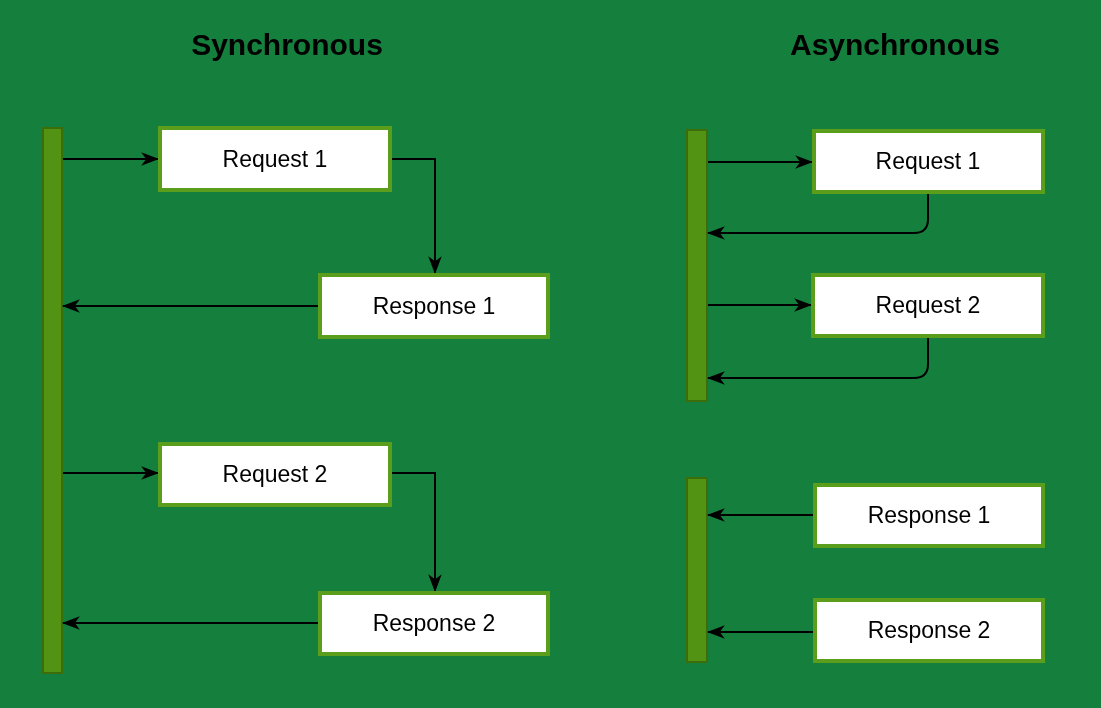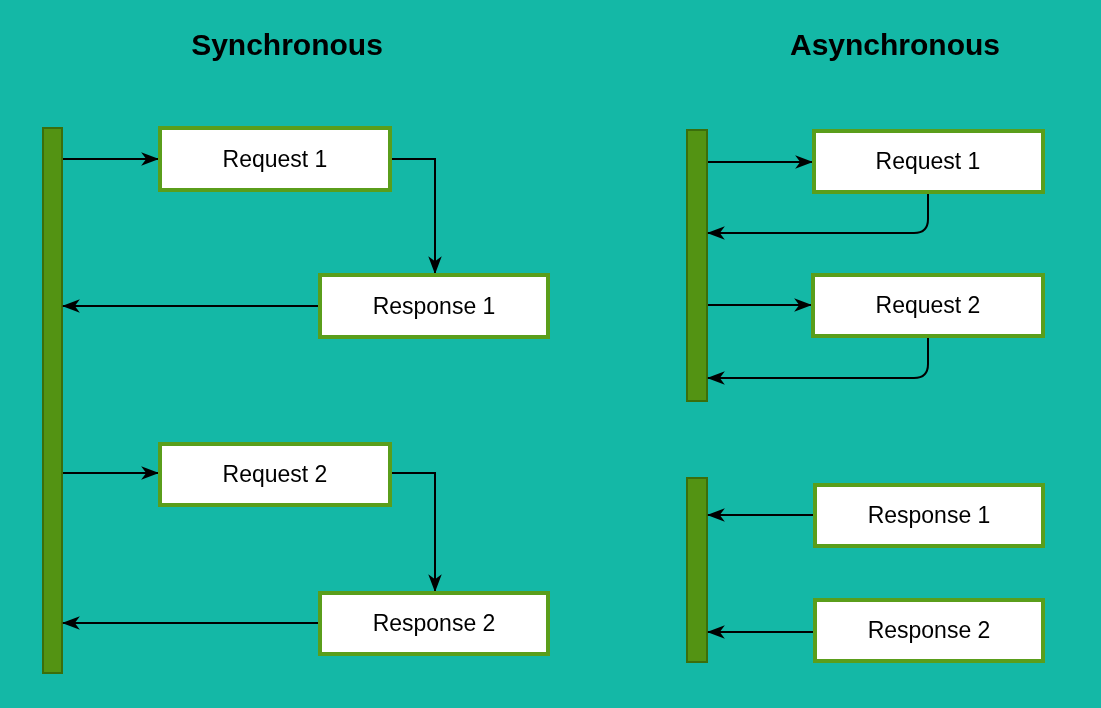--- a/index.html
+++ b/index.html
@@ -4,21 +4,21 @@
 <style>
   html, body {
     margin: 0;
     padding: 0;
     background: #ffffff;
   }
   .canvas {
     position: relative;
     width: 1101px;
     height: 708px;
-    background: #14b8a6;
+    background: #15803d;
     font-family: "Liberation Sans", sans-serif;
   }
   svg { display: block; }
   .title-text {
     font-family: "Liberation Sans", sans-serif;
     font-size: 30px;
     font-weight: bold;
     fill: #000000;
   }
   .box-label {

